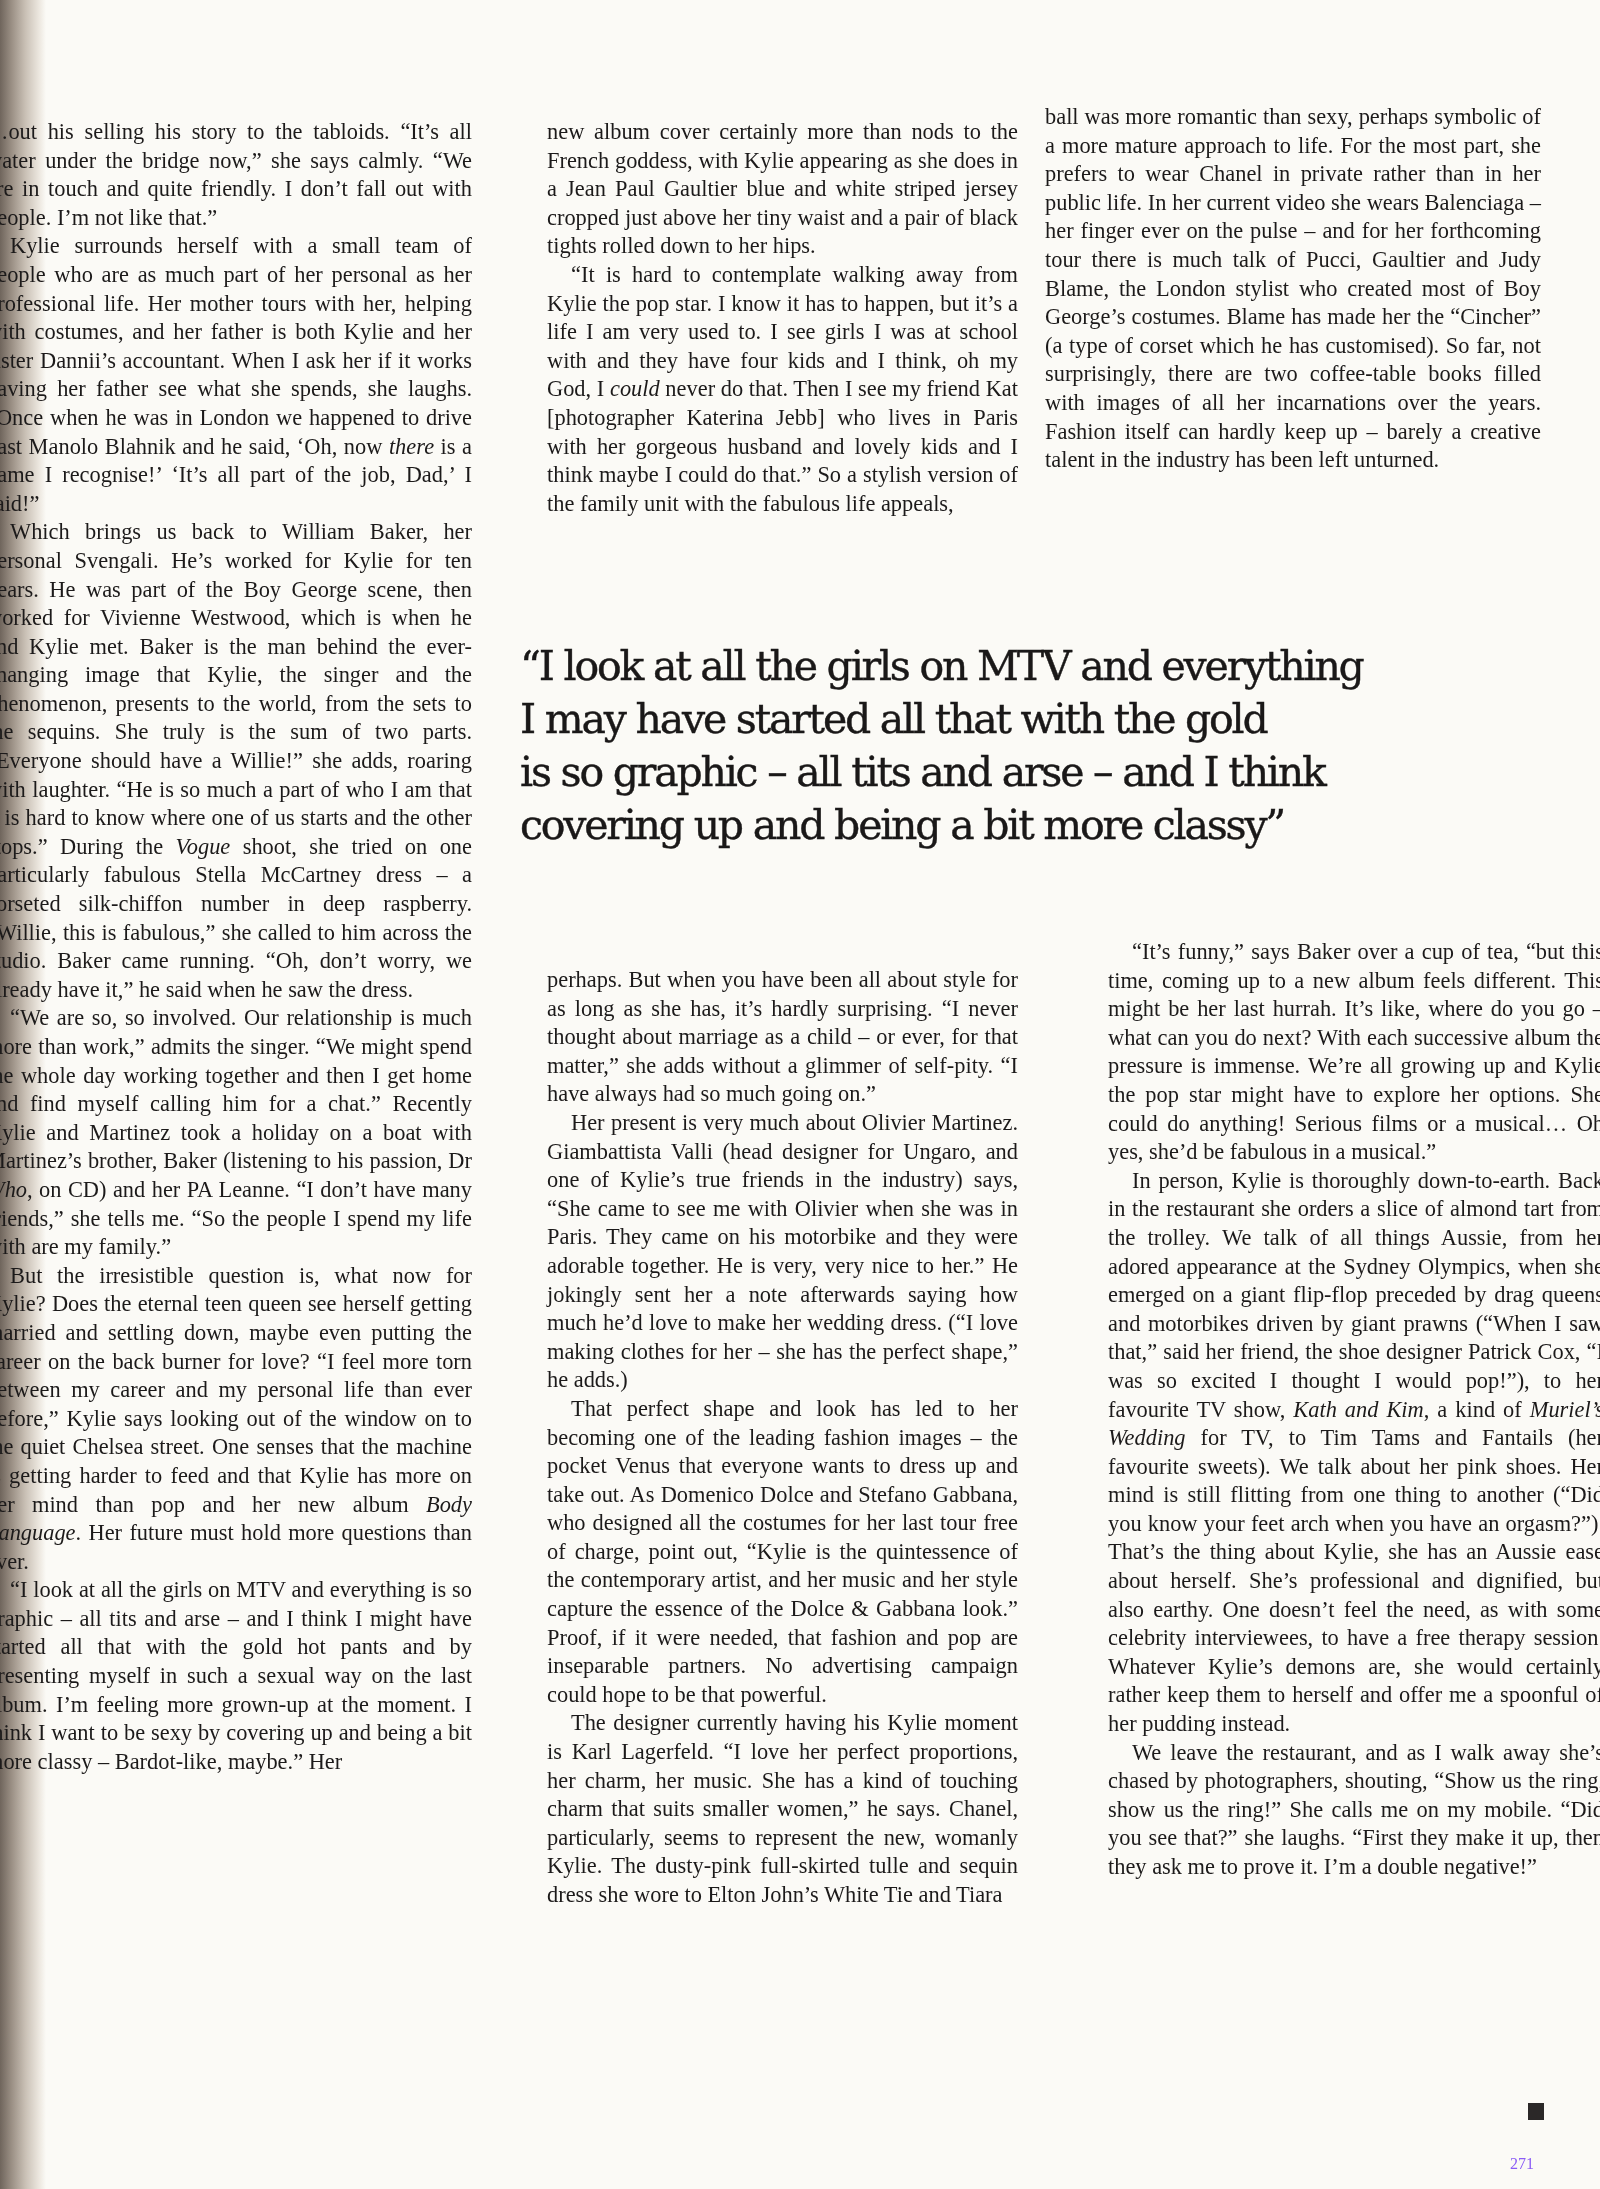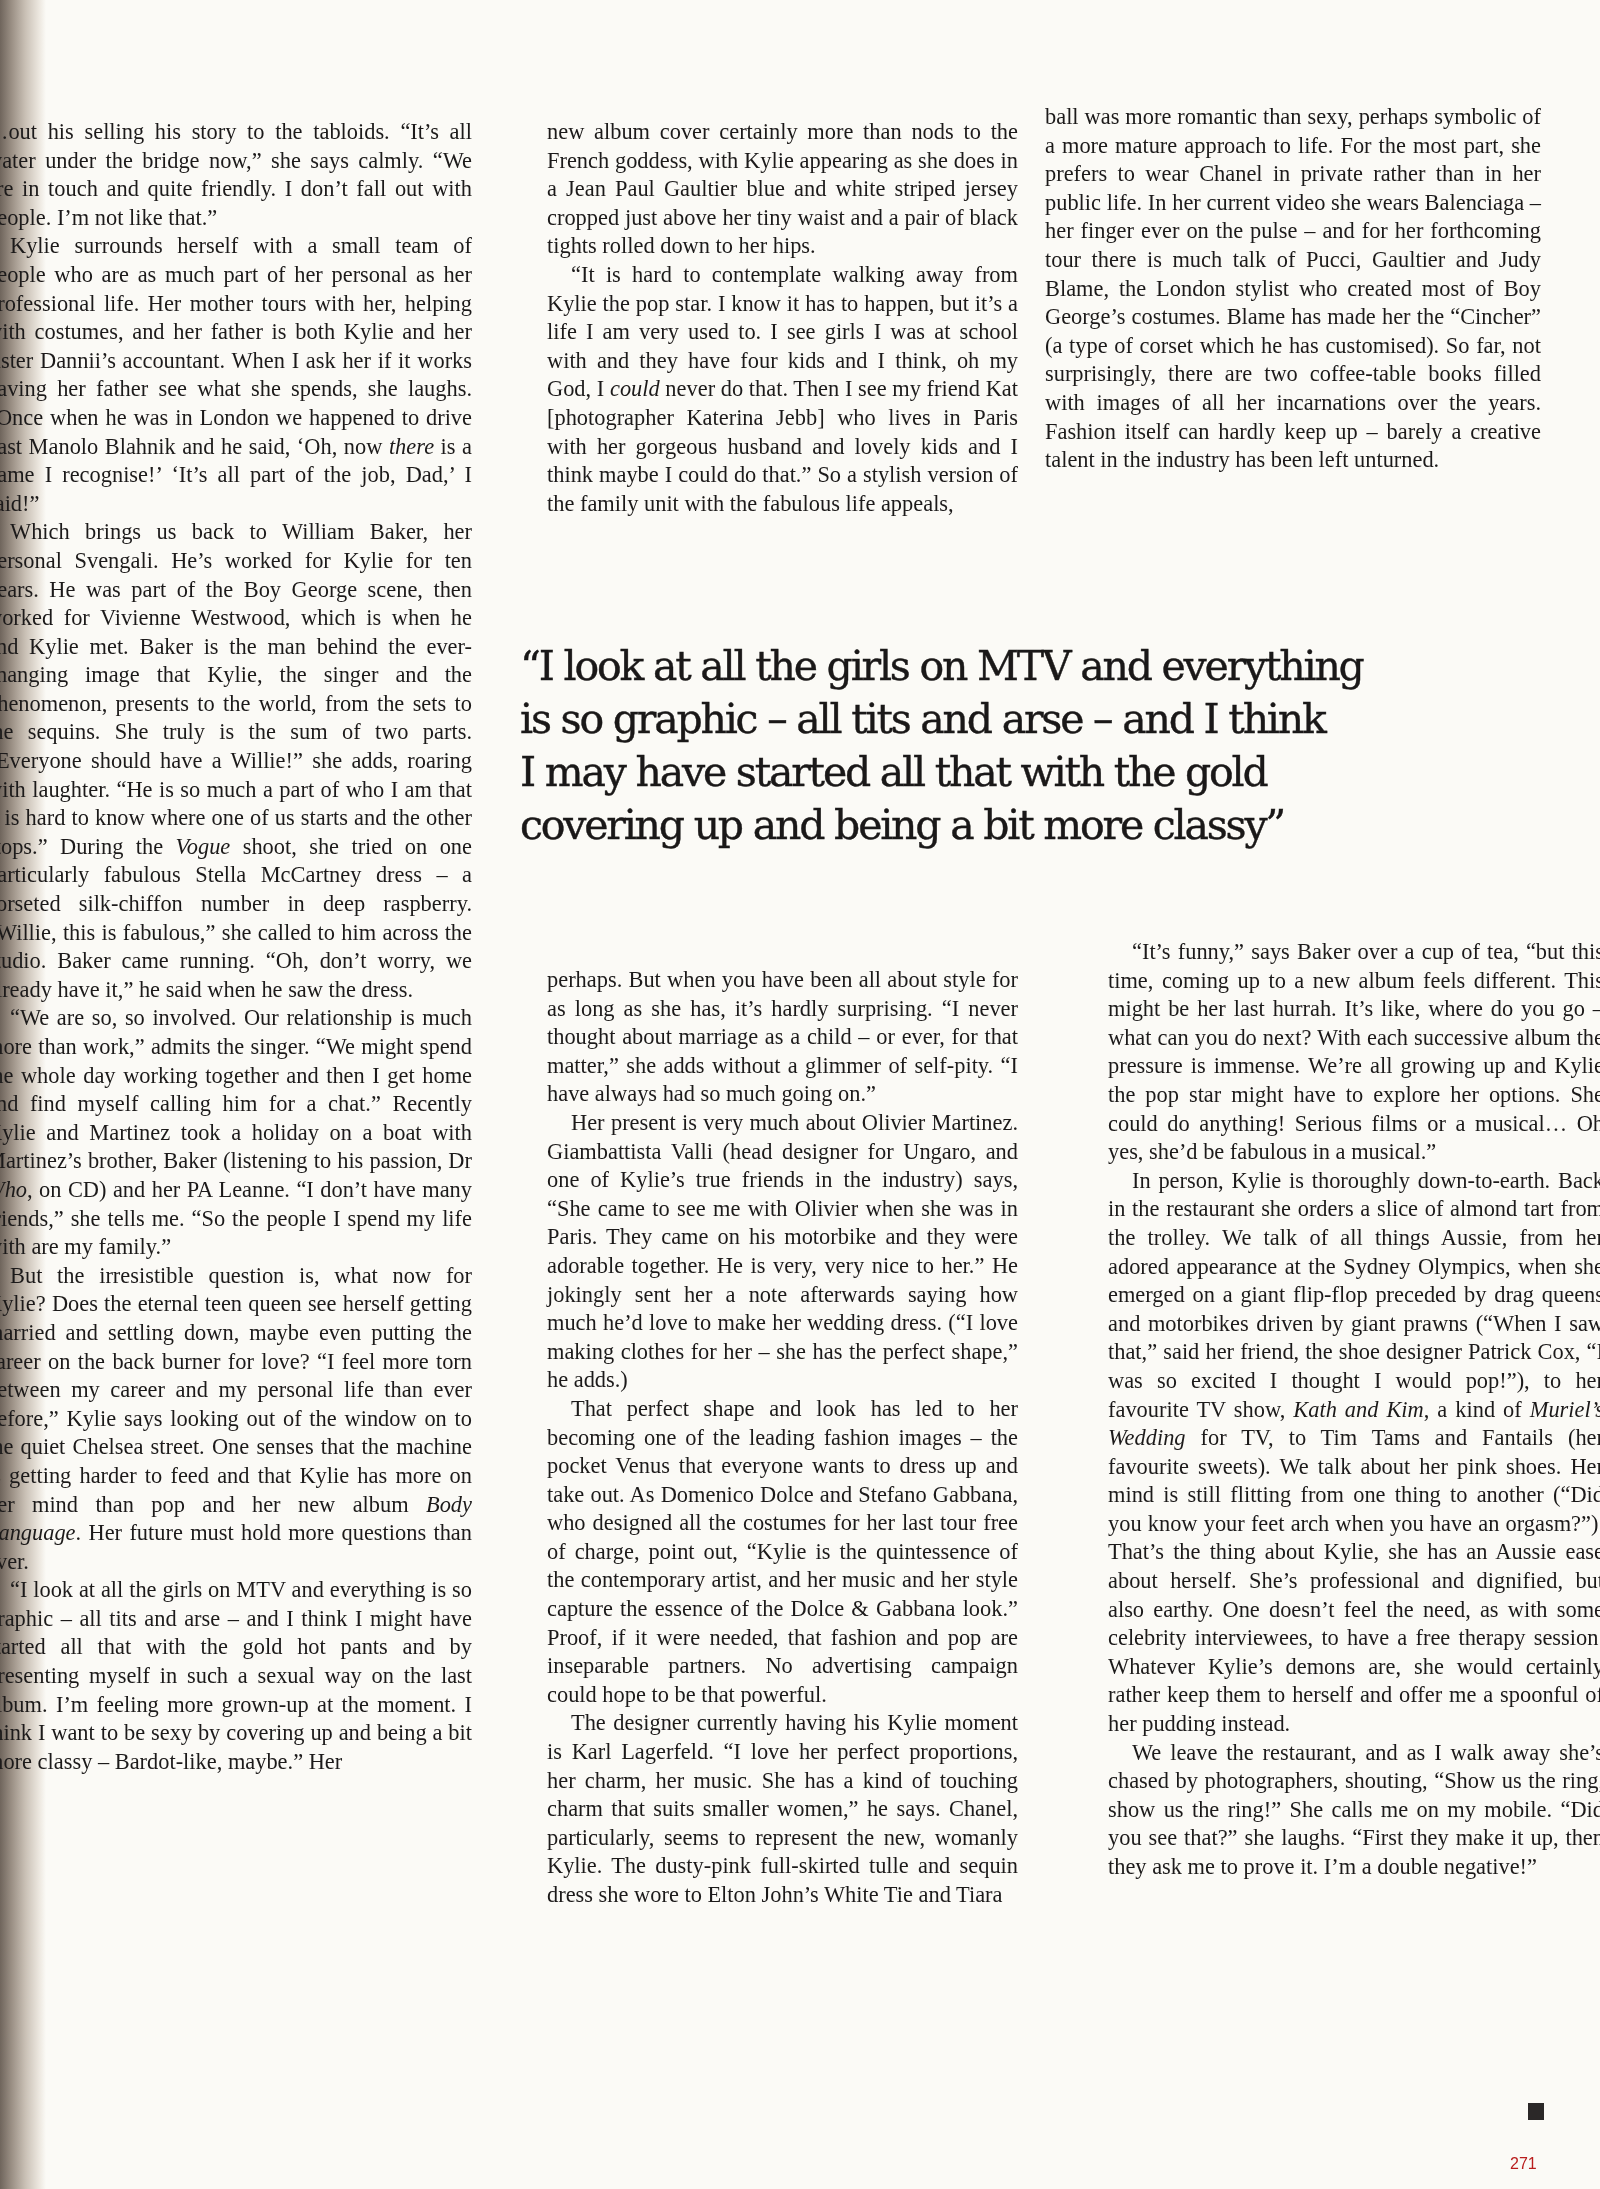--- a/index.html
+++ b/index.html
@@ -40,21 +40,21 @@
     -webkit-text-stroke: 0.4px #1a1818;
   }
   .pullquote div { white-space: nowrap; }
   .endmark {
     display: inline-block; width: 16px; height: 17px; background: #2b2828;
     position: absolute; right: 58px; bottom: 56px;
   }
   .end-wrap { position: relative; }
   .pagenum {
     position: absolute; left: 1510px; top: 2155px;
-    font-family: Liberation Sans, sans-serif; font-size: 16px; color: #b91c1c;
+    font-family: Liberation Serif, serif; font-size: 16px; color: #8b5cf6;
   }
   em { font-style: italic; }
 </style>
 </head>
 <body>
 
 <div class="gutter"></div>
 
 <div class="col col1">
   <p class="noindent">…out his selling his story to the tabloids. “It’s all water under the bridge now,” she says calmly. “We are in touch and quite friendly. I don’t fall out with people. I’m not like that.”</p>
@@ -69,22 +69,22 @@
   <p class="noindent">new album cover certainly more than nods to the French goddess, with Kylie appearing as she does in a Jean Paul Gaultier blue and white striped jersey cropped just above her tiny waist and a pair of black tights rolled down to her hips.</p>
   <p class="last">“It is hard to contemplate walking away from Kylie the pop star. I know it has to happen, but it’s a life I am very used to. I see girls I was at school with and they have four kids and I think, oh my God, I <em>could</em> never do that. Then I see my friend Kat [photographer Katerina Jebb] who lives in Paris with her gorgeous husband and lovely kids and I think maybe I could do that.” So a stylish version of the family unit with the fabulous life appeals,</p>
 </div>
 
 <div class="col col3">
   <p class="noindent">ball was more romantic than sexy, perhaps symbolic of a more mature approach to life. For the most part, she prefers to wear Chanel in private rather than in her public life. In her current video she wears Balenciaga – her finger ever on the pulse – and for her forthcoming tour there is much talk of Pucci, Gaultier and Judy Blame, the London stylist who created most of Boy George’s costumes. Blame has made her the “Cincher” (a type of corset which he has customised). So far, not surprisingly, there are two coffee-table books filled with images of all her incarnations over the years. Fashion itself can hardly keep up – barely a creative talent in the industry has been left unturned.</p>
 </div>
 
 <div class="pullquote">
   <div>“I look at all the girls on MTV and everything</div>
+  <div>I may have started all that with the gold</div>
   <div>is so graphic – all tits and arse – and I think</div>
-  <div>I may have started all that with the gold</div>
   <div>covering up and being a bit more classy”</div>
 </div>
 
 <div class="col col2b">
   <p class="noindent">perhaps. But when you have been all about style for as long as she has, it’s hardly surprising. “I never thought about marriage as a child – or ever, for that matter,” she adds without a glimmer of self-pity. “I have always had so much going on.”</p>
   <p>Her present is very much about Olivier Martinez. Giambattista Valli (head designer for Ungaro, and one of Kylie’s true friends in the industry) says, “She came to see me with Olivier when she was in Paris. They came on his motorbike and they were adorable together. He is very, very nice to her.” He jokingly sent her a note afterwards saying how much he’d love to make her wedding dress. (“I love making clothes for her – she has the perfect shape,” he adds.)</p>
   <p>That perfect shape and look has led to her becoming one of the leading fashion images – the pocket Venus that everyone wants to dress up and take out. As Domenico Dolce and Stefano Gabbana, who designed all the costumes for her last tour free of charge, point out, “Kylie is the quintessence of the contemporary artist, and her music and her style capture the essence of the Dolce &amp; Gabbana look.” Proof, if it were needed, that fashion and pop are inseparable partners. No advertising campaign could hope to be that powerful.</p>
   <p class="last">The designer currently having his Kylie moment is Karl Lagerfeld. “I love her perfect proportions, her charm, her music. She has a kind of touching charm that suits smaller women,” he says. Chanel, particularly, seems to represent the new, womanly Kylie. The dusty-pink full-skirted tulle and sequin dress she wore to Elton John’s White Tie and Tiara</p>
 </div>
 

